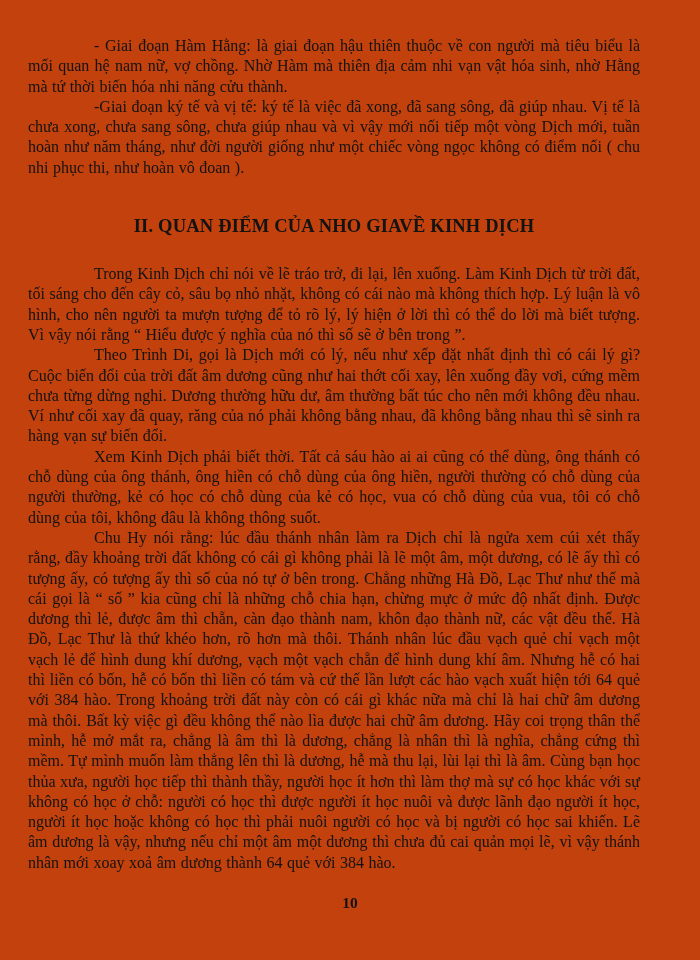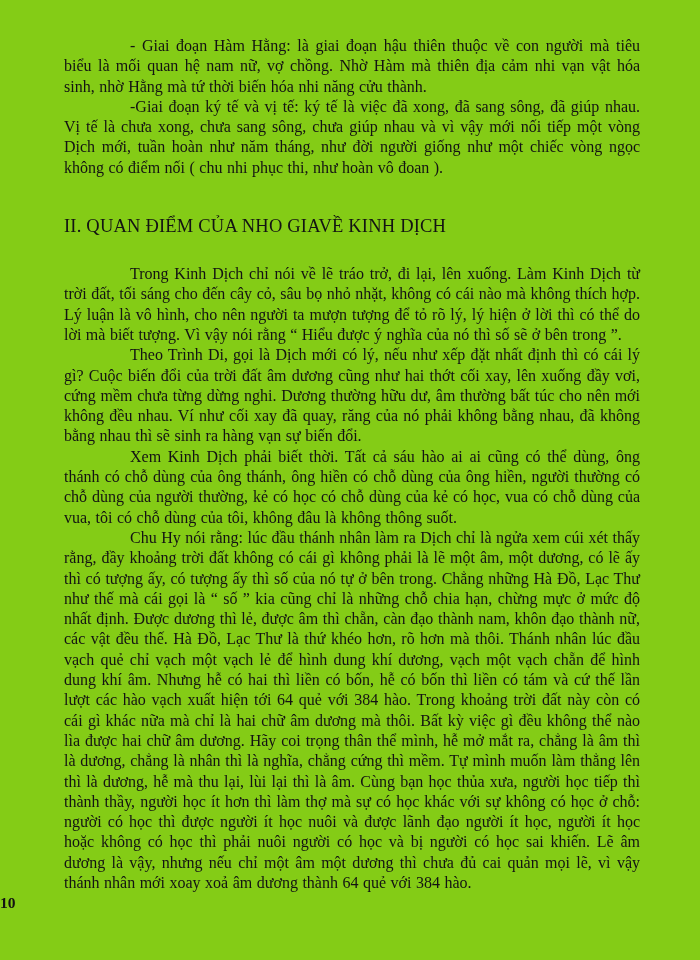--- a/index.html
+++ b/index.html
@@ -12,44 +12,45 @@
     height: 960px;
     overflow: hidden;
     font-family: "Liberation Serif", "DejaVu Serif", serif;
     color: #131313;
     position: relative;
   }
   .page {
     position: relative;
     width: 700px;
     height: 960px;
-    background: #84cc16;
+    background: #c2410c;
     box-sizing: border-box;
-    padding: 36px 60px 0 64px;
+    padding: 36px 60px 0 28px;
   }
   .body-text p {
     margin: 0;
     font-size: 16px;
     line-height: 20.3px;
     text-align: justify;
     text-indent: 66px;
     word-spacing: 0.5px;
   }
   .section-heading {
     margin: 38px 0 27px 0;
     font-size: 18.5px;
-    font-weight: normal;
+    font-weight: bold;
+    text-align: center;
     letter-spacing: 0.2px;
   }
   .page-number {
     position: absolute;
     bottom: 48px;
     left: 0;
     width: 700px;
-    text-align: left;
+    text-align: center;
     font-size: 15.5px;
     font-weight: bold;
   }
 </style>
 </head>
 <body>
 
 <div class="page">
   <div class="body-text">
     <p>- Giai đoạn Hàm Hằng: là giai đoạn hậu thiên thuộc về con người mà tiêu biểu là mối quan hệ nam nữ, vợ chồng. Nhờ Hàm mà thiên địa cảm nhi vạn vật hóa sinh, nhờ Hằng mà tứ thời biến hóa nhi năng cửu thành.</p>

